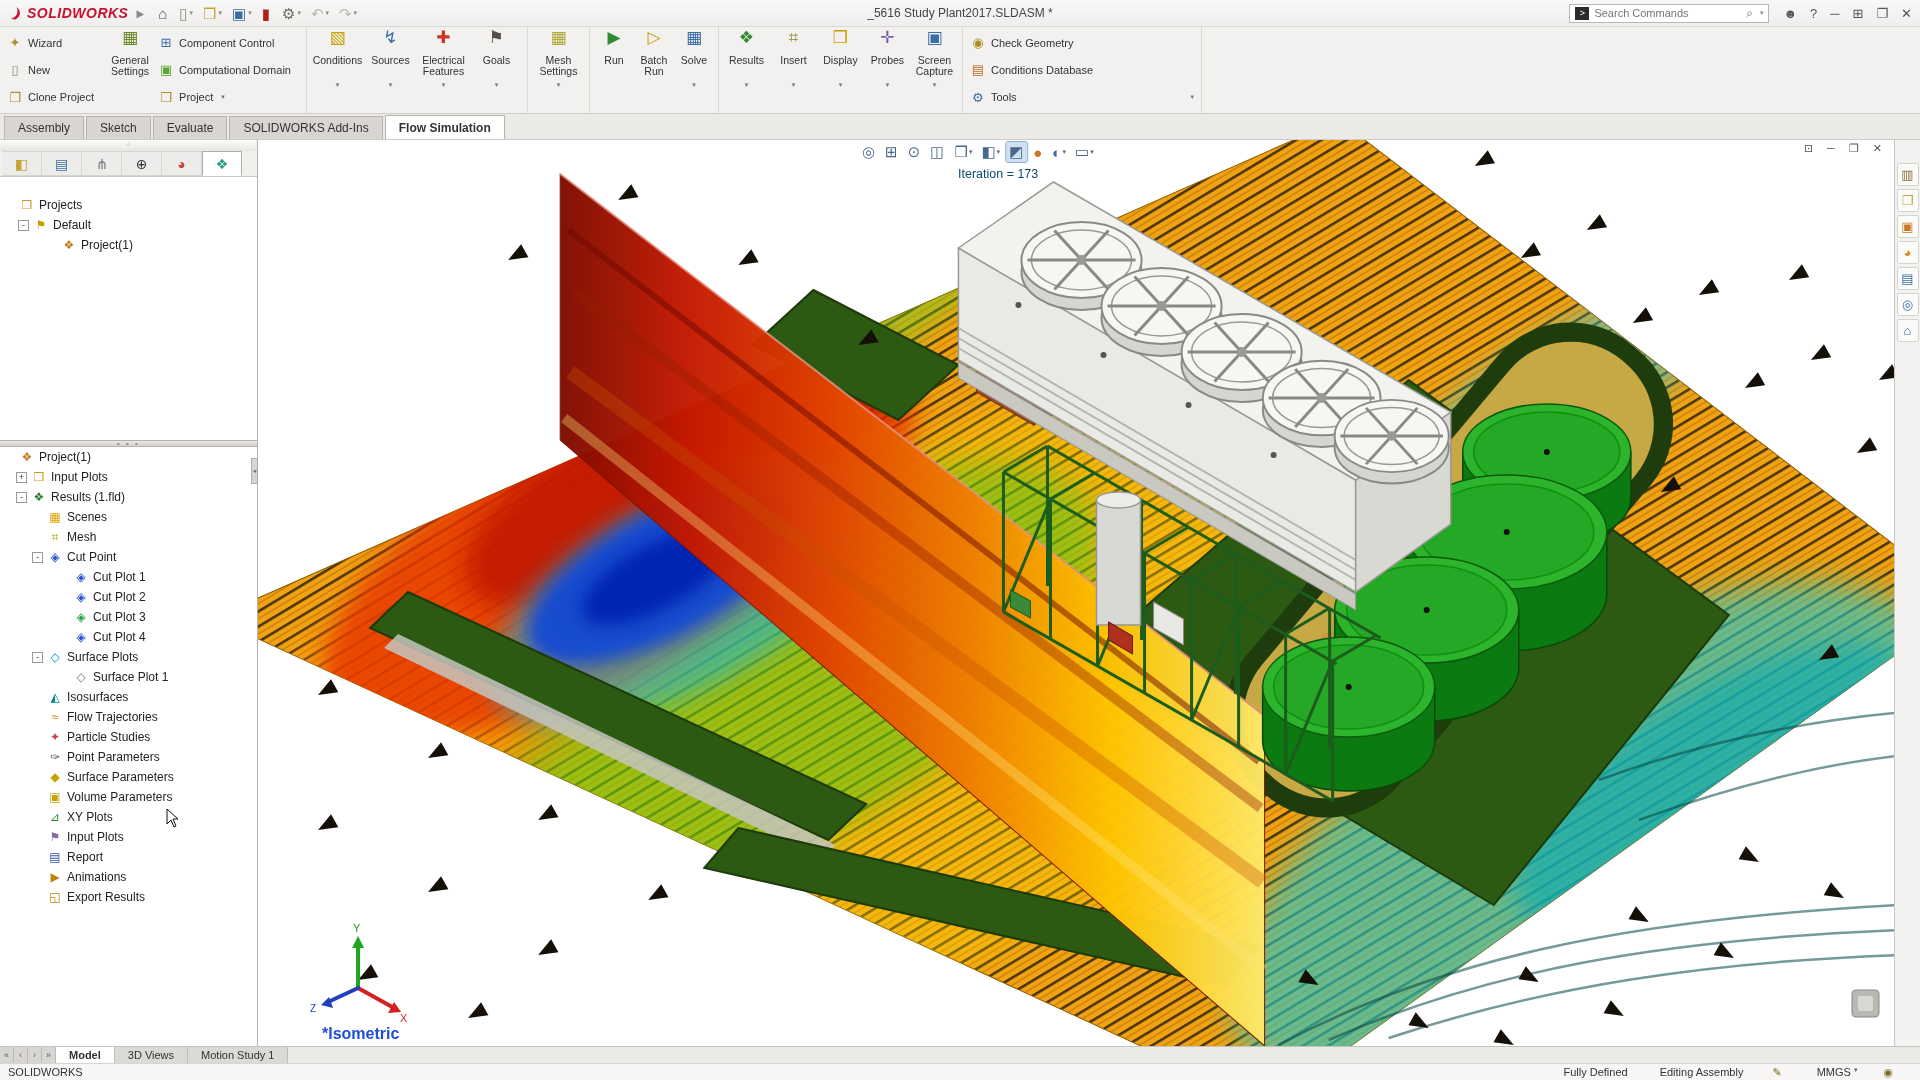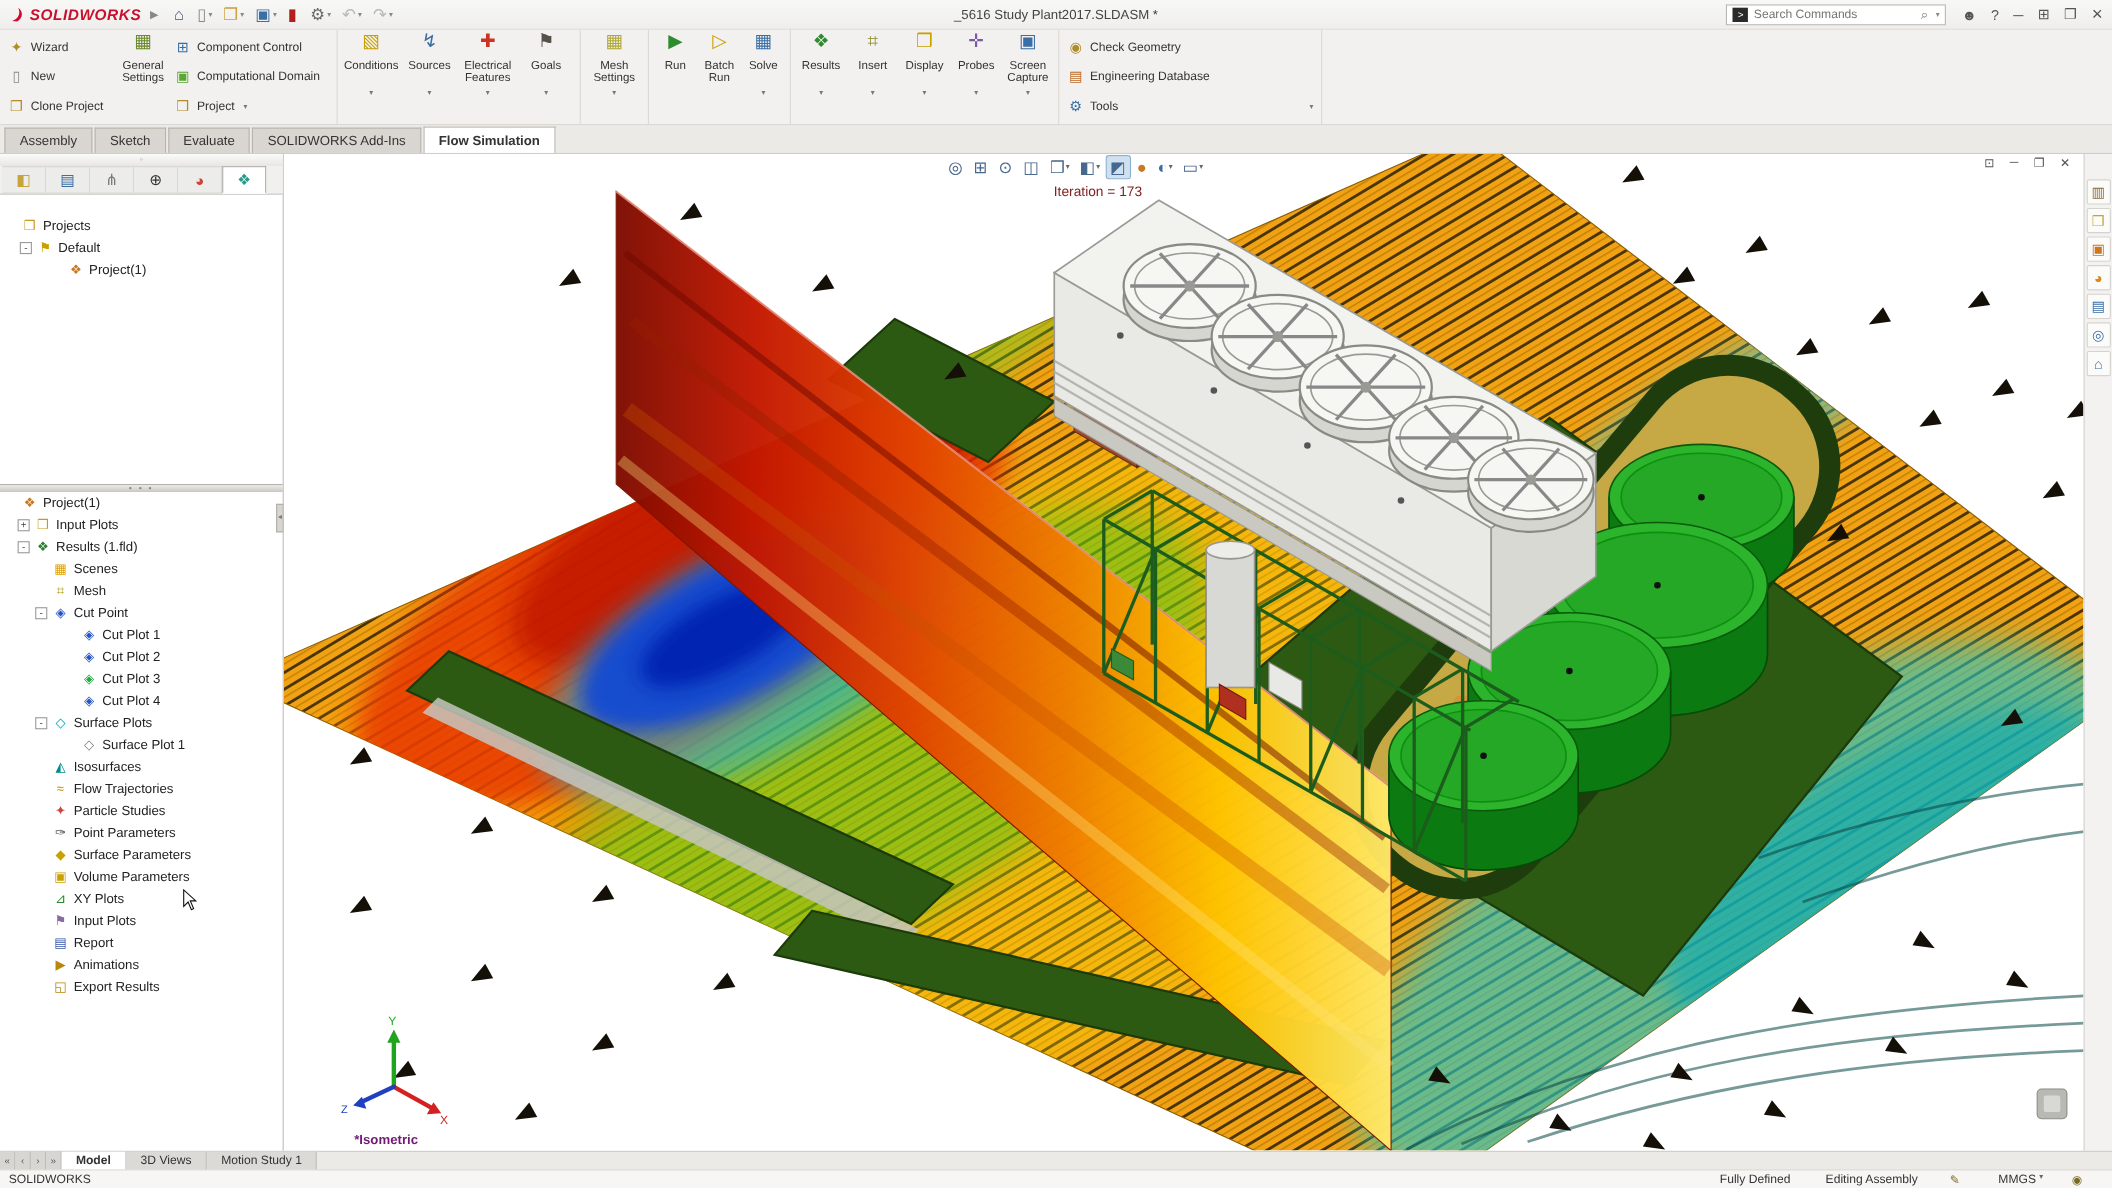--- a/index.html
+++ b/index.html
@@ -72,22 +72,22 @@
     border:1px solid #b1aea8; color:#777; font-size:7px; line-height:24px; text-align:center; }
   .cursor { position:absolute; left:166px; top:668px; }
 
   .viewport { flex:1; position:relative; background:#fff; overflow:hidden; }
   .scene { position:absolute; inset:0; width:100%; height:100%; }
   .hud { position:absolute; top:1px; left:44%; transform:translateX(-50%); display:flex; align-items:center;
     gap:3px; color:#47678c; background:rgba(255,255,255,.5); padding:1px 5px; border-radius:3px; font-size:15px; }
   .hicon { display:flex; align-items:center; padding:1px 3px; border-radius:2px; }
   .hicon.active { background:#cfe0f0; outline:1px solid #8ab0d0; }
   .hdd { font-size:7px; color:#666; margin-left:1px; }
-  .iter { position:absolute; top:27px; left:700px; font-size:12.5px; color:#7f1d1d;text-align:right; }
-  .isolabel { position:absolute; left:64px; bottom:3px; font-weight:bold; font-size:12px; color:#701a75; }
+  .iter { position:absolute; top:27px; left:700px; font-size:12.5px; color:#0c4a6e;text-align:right; }
+  .isolabel { position:absolute; left:64px; bottom:3px; font-weight:bold; font-size:16px; color:#1d4ed8; }
   .wincontrols { position:absolute; top:2px; right:12px; display:flex; gap:14px; color:#555; font-size:11px; }
 
   .taskpane { width:26px; border-left:1px solid #c9c7c3; background:#f3f2f0; padding-top:23px;
     display:flex; flex-direction:column; align-items:center; gap:3px; }
   .tpicon { width:22px; height:23px; display:flex; align-items:center; justify-content:center;
     border:1px solid #d5d3cf; background:#fbfbfa; border-radius:2px; font-size:13px; }
 
   
   .bottomtabs { height:17px; display:flex; align-items:stretch; background:#eceae7; border-top:1px solid #c5c3bf; font-size:11px; }
   .navbtn { width:14px; display:flex; align-items:center; justify-content:center; background:#d8d6d2;
@@ -290,21 +290,21 @@
   <div class="rgroup">
     <div class="stack" style="min-width:230px;">
 
     <div class="srow" style="justify-content:flex-start;">
           <span class="sico" style="color: rgb(176, 140, 42);">◉</span>
           <span>Check Geometry</span>
           <span class="sdd" style="margin-left: auto; visibility: hidden;"></span>
         </div>
         <div class="srow" style="justify-content:flex-start;">
           <span class="sico" style="color: rgb(192, 106, 40);">▤</span>
-          <span>Engineering Database</span>
+          <span>Conditions Database</span>
           <span class="sdd" style="margin-left: auto; visibility: hidden;"></span>
         </div>
         <div class="srow" style="justify-content:flex-start;">
           <span class="sico" style="color: rgb(58, 110, 165);">⚙</span>
           <span>Tools</span>
           <span class="sdd" style="margin-left:auto;">▾</span>
         </div>
       </div>
   </div>
 </div>

